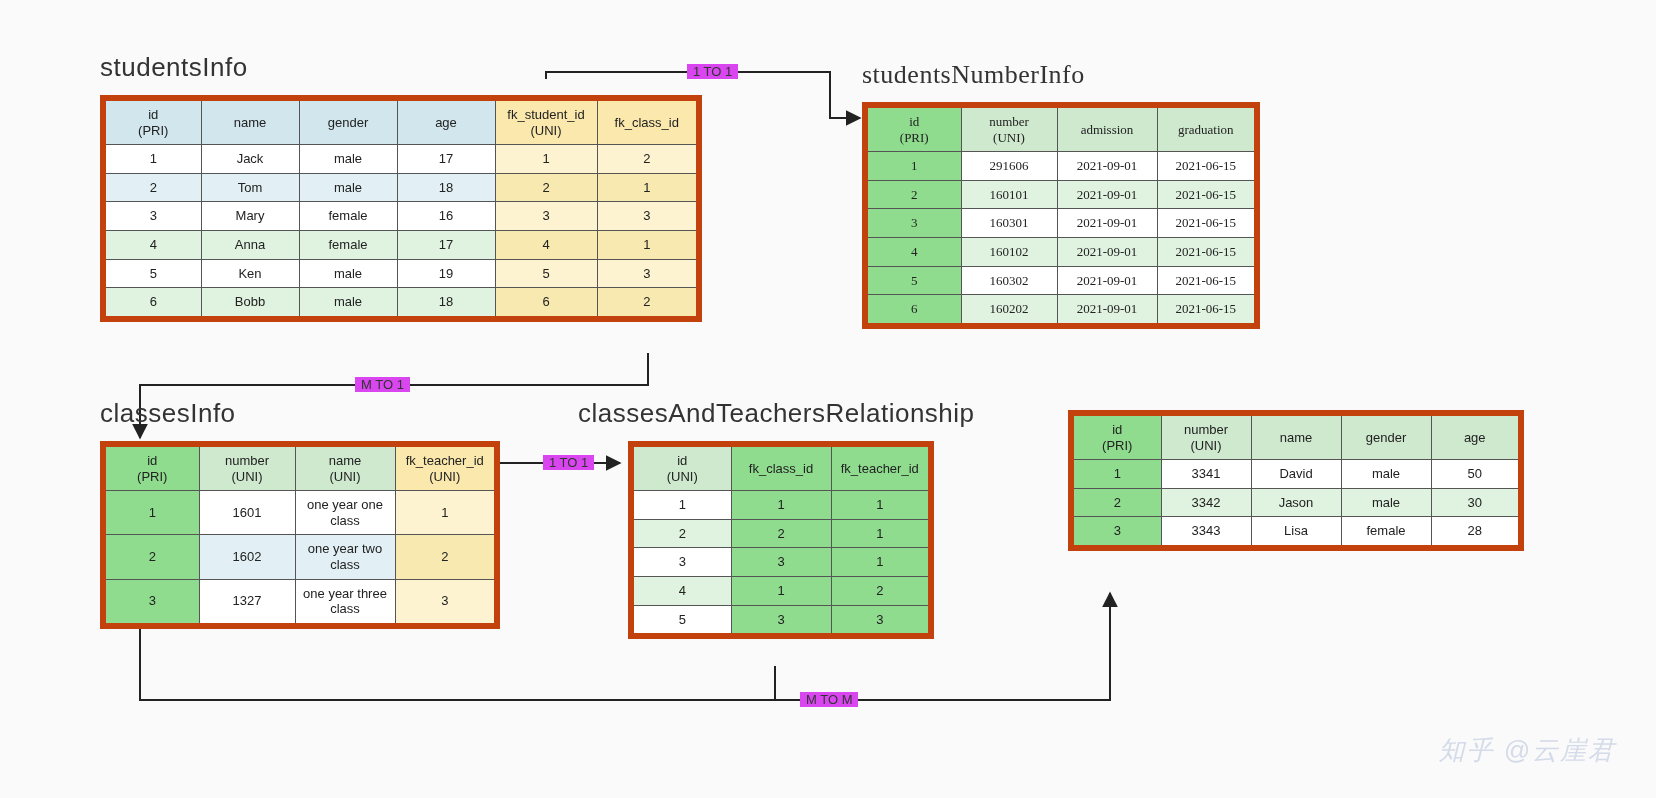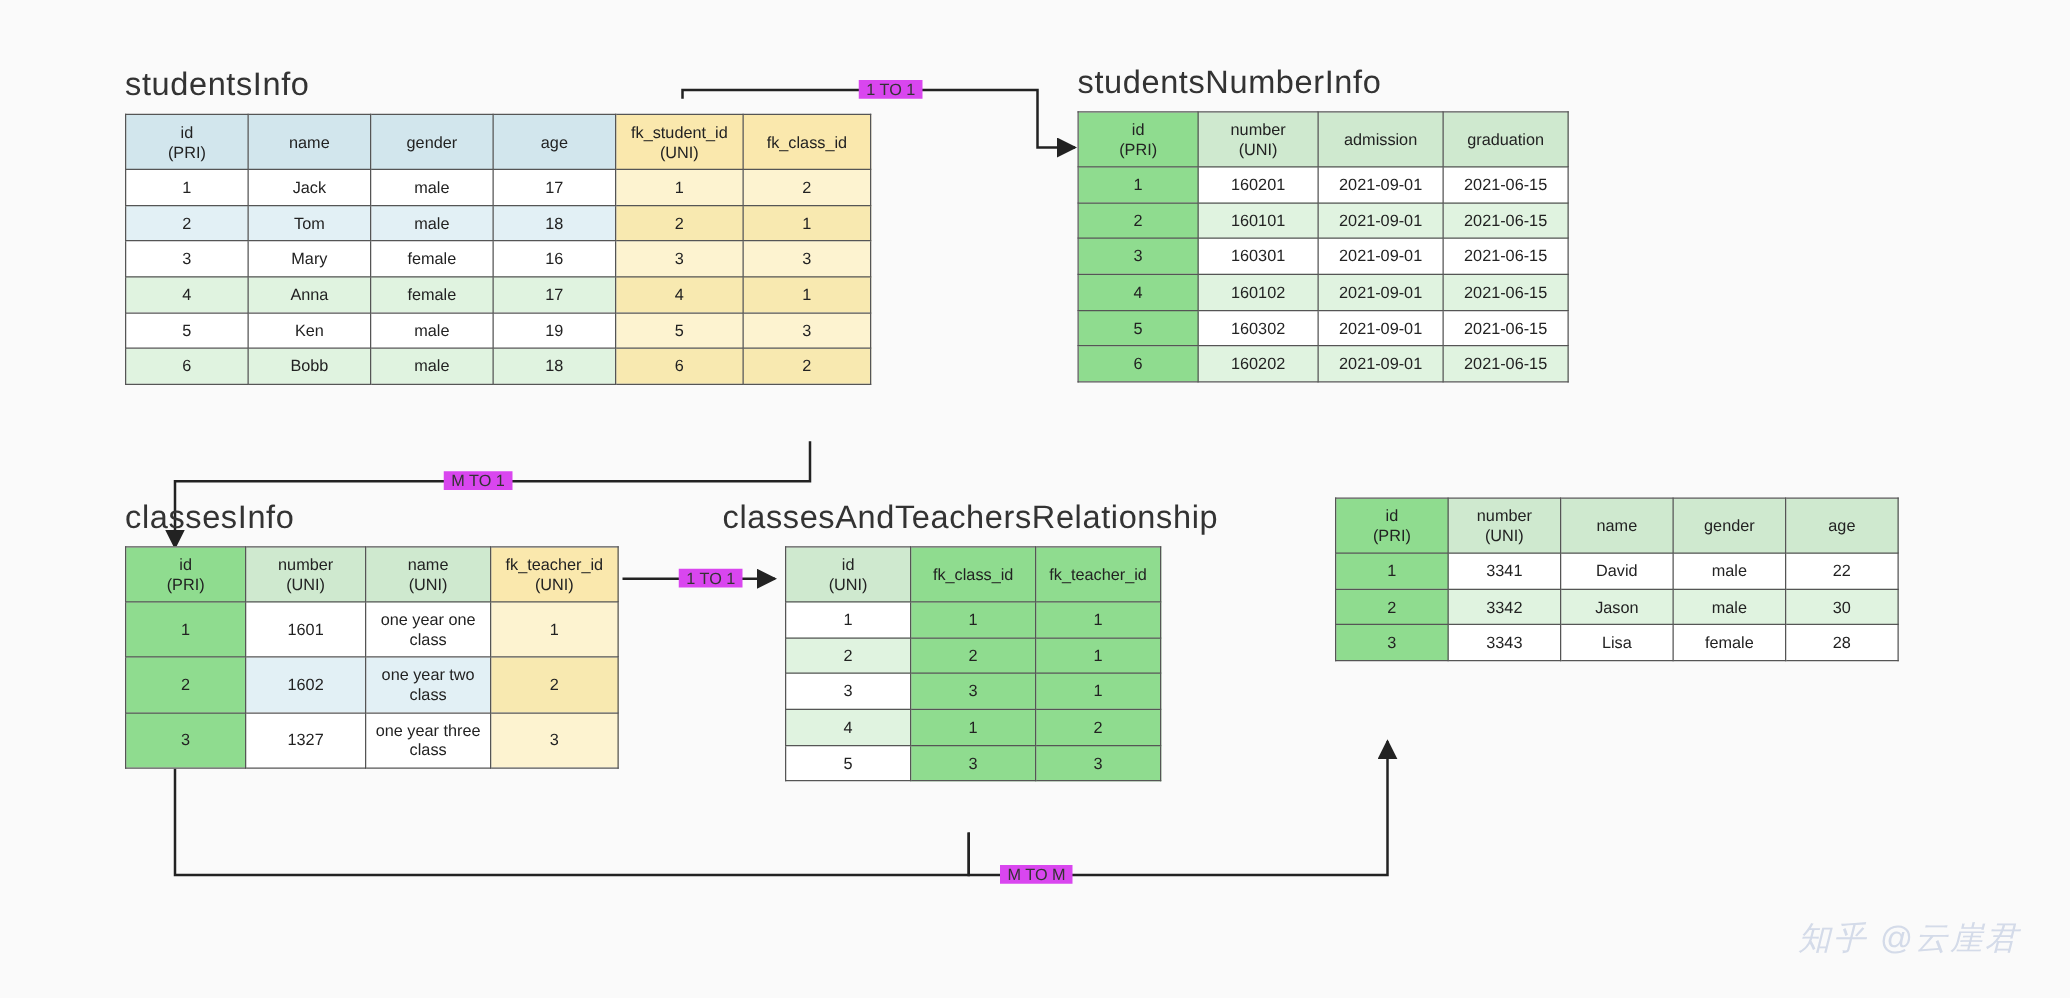--- a/index.html
+++ b/index.html
@@ -24,21 +24,22 @@
     font-size: 26px;
     font-weight: 400;
     color: #333;
     text-align: left;
     margin-bottom: 8px;
     letter-spacing: 0.5px;
   }
   table {
     border-collapse: collapse;
     background: #fff;
-    border: 1px solid #c2410c;
+    border: 6px solid #c2410c;
+    margin-top: 12px;
   }
   th, td {
     border: 1px solid #555;
     text-align: center;
     font-size: 13px;
     color: #222;
     padding: 6px 4px;
     vertical-align: middle;
     line-height: 1.2;
     font-weight: 400;
@@ -163,33 +164,33 @@
         <td class="row-green-l">Bobb</td>
         <td class="row-green-l">male</td>
         <td class="row-green-l">18</td>
         <td class="cell-yellow-m">6</td>
         <td class="cell-yellow-m">2</td>
       </tr>
     </tbody>
       </table>
   </div>
 
-  <div class="tbl-wrap" style="left:862px; top:50px;">
+  <div class="tbl-wrap" style="left:862px; top:60px;font-family:Liberation Serif, serif;">
     <div class="tbl-title">studentsNumberInfo</div>
     <table>
       <tbody>
           <tr>
         <th class="col-green-pri" style="width:96px">id<br>(PRI)</th>
         <th class="col-green-hdr" style="width:96px">number<br>(UNI)</th>
         <th class="col-green-hdr" style="width:100px">admission</th>
         <th class="col-green-hdr" style="width:100px">graduation</th>
       </tr>
       <tr>
         <td class="row-green-d">1</td>
-        <td class="row-white">160201</td>
+        <td class="row-white">291606</td>
         <td class="row-white">2021-09-01</td>
         <td class="row-white">2021-06-15</td>
       </tr>
       <tr>
         <td class="row-green-d">2</td>
         <td class="row-green-l">160101</td>
         <td class="row-green-l">2021-09-01</td>
         <td class="row-green-l">2021-06-15</td>
       </tr>
       <tr>
@@ -298,21 +299,21 @@
         <th class="col-green-hdr" style="width:90px">number<br>(UNI)</th>
         <th class="col-green-hdr" style="width:90px">name</th>
         <th class="col-green-hdr" style="width:90px">gender</th>
         <th class="col-green-hdr" style="width:90px">age</th>
       </tr>
       <tr>
         <td class="row-green-d">1</td>
         <td class="row-white">3341</td>
         <td class="row-white">David</td>
         <td class="row-white">male</td>
-        <td class="row-white">22</td>
+        <td class="row-white">50</td>
       </tr>
       <tr>
         <td class="row-green-d">2</td>
         <td class="row-green-l">3342</td>
         <td class="row-green-l">Jason</td>
         <td class="row-green-l">male</td>
         <td class="row-green-l">30</td>
       </tr>
       <tr>
         <td class="row-green-d">3</td>

